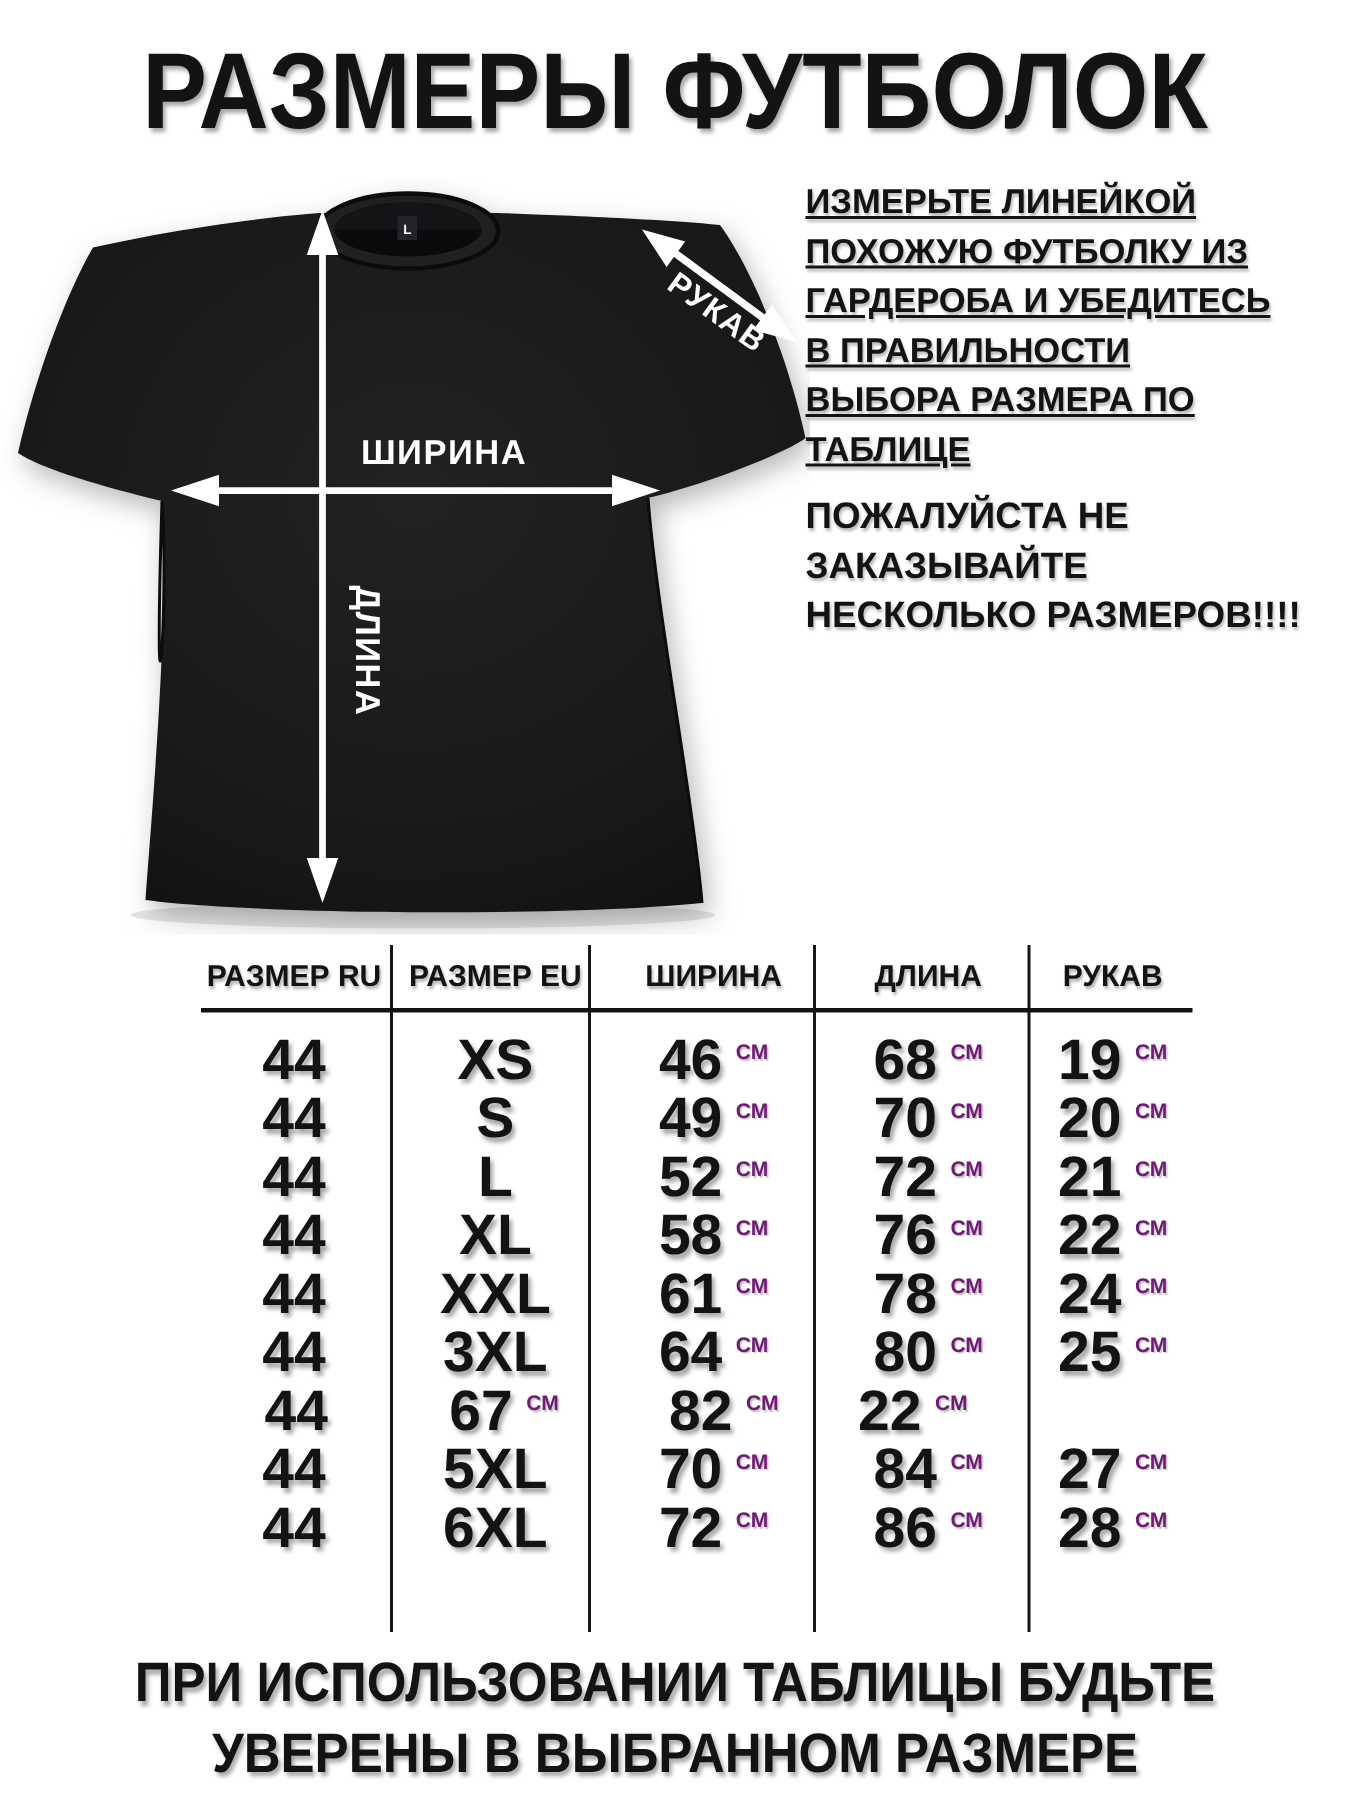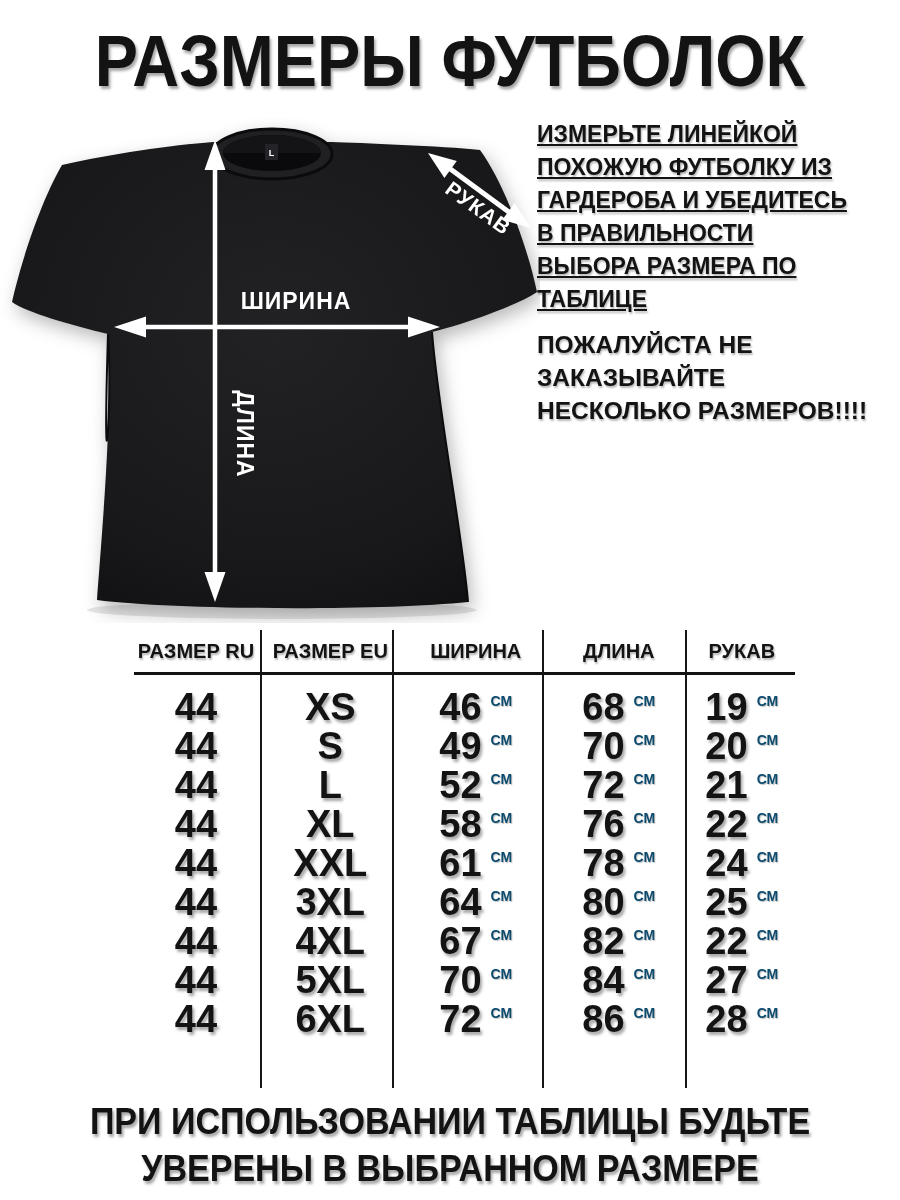--- a/index.html
+++ b/index.html
@@ -30,21 +30,21 @@
   .hline{position:absolute;top:42px;left:0;width:661px;height:3px;background:#121212;}
   .thead{position:absolute;top:0;left:0;width:661px;height:42px;display:flex;}
   .hcell{display:flex;align-items:center;justify-content:center;
     font-size:20px;font-weight:bold;text-shadow:1px 2px 2px rgba(0,0,0,0.3);}
   .tbody{position:absolute;top:58px;left:0;width:661px;}
   .trow{display:flex;height:39px;}
   .cell{display:flex;align-items:center;justify-content:center;}
   .c-ru{width:127px}.c-eu{width:148px}.c-w{width:150px}.c-l{width:143px}.c-s{width:109px}
   .big{font-size:38px;font-weight:bold;line-height:39px;
     text-shadow:2px 3px 3px rgba(0,0,0,0.35);}
-  .unit{font-size:14px;font-weight:bold;color:#0c4a6e;margin-left:9px;
+  .unit{font-size:14px;font-weight:bold;color:#701a75;margin-left:9px;
     transform:translateY(-7px);text-shadow:1px 1px 1px rgba(0,0,0,0.25);}
   .footer{
     position:absolute;top:1098px;left:0;width:900px;text-align:center;
     font-size:37px;font-weight:bold;line-height:47px;white-space:pre-line;
     transform:scaleX(0.92);transform-origin:center;
     text-shadow:2px 3px 3px rgba(0,0,0,0.35);
   }
   .svg-label{font-family:"Liberation Sans",sans-serif;font-weight:bold;fill:#ffffff;}
 </style>
 </head>
@@ -221,21 +221,20 @@
       <span class="big num">80</span>
       <span class="unit">СМ</span>
     </div>
     <div class="cell c-s">
       <span class="big num">25</span>
       <span class="unit">СМ</span>
     </div>
   </div>
       <div class="trow">
     <div class="cell c-ru big">44</div>
-    <div class="cell c-eu big">4XL</div>
     <div class="cell c-w">
       <span class="big num">67</span>
       <span class="unit">СМ</span>
     </div>
     <div class="cell c-l">
       <span class="big num">82</span>
       <span class="unit">СМ</span>
     </div>
     <div class="cell c-s">
       <span class="big num">22</span>

